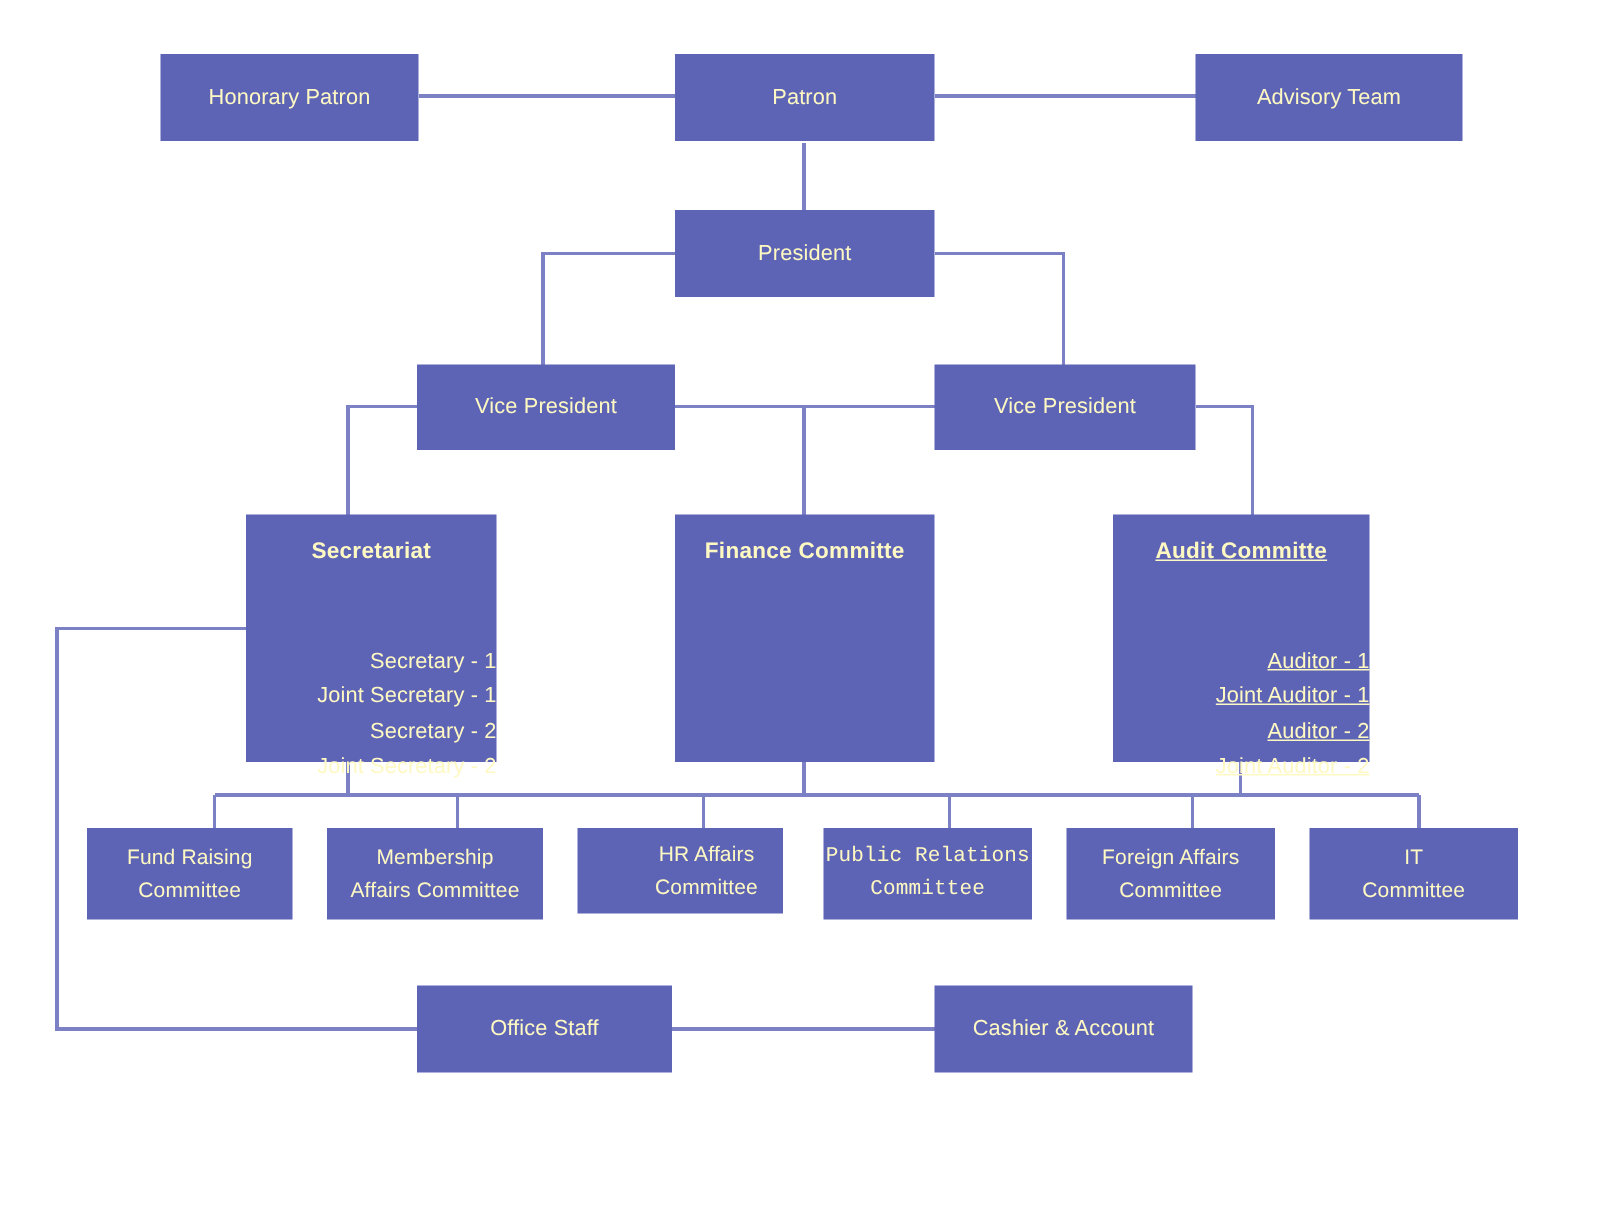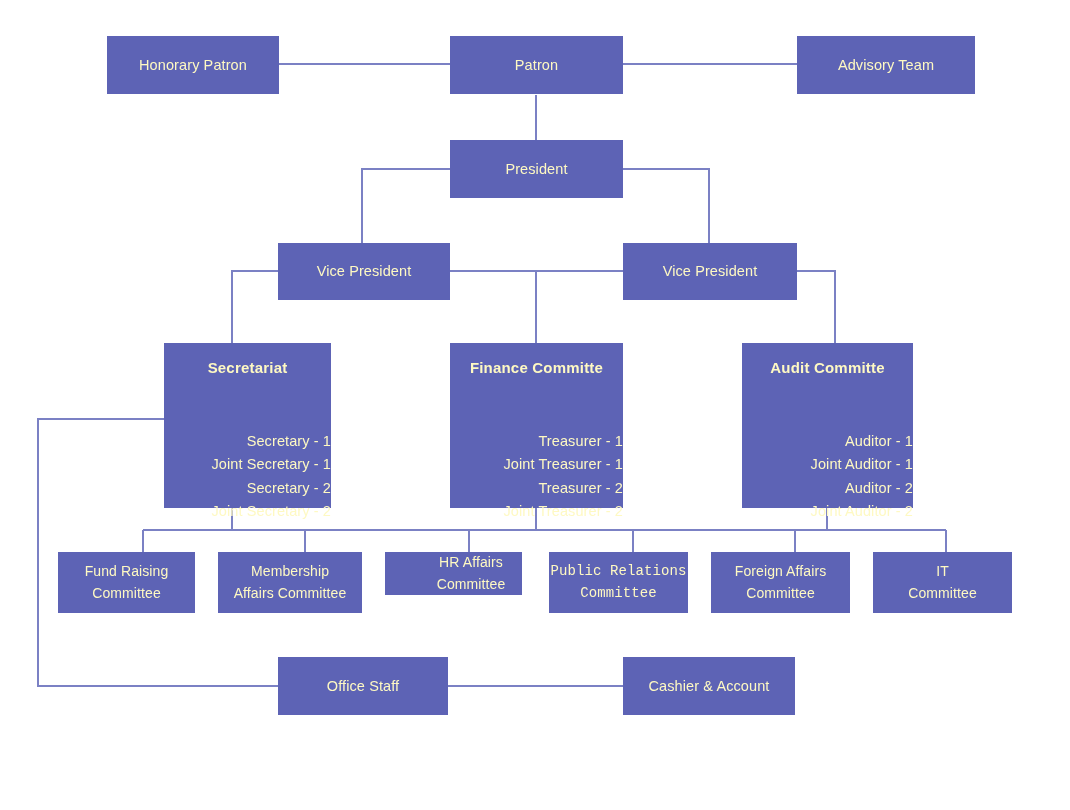--- a/index.html
+++ b/index.html
@@ -122,49 +122,43 @@
     <ul class="plist">
       <li>Secretary - 1</li>
       <li>Joint Secretary - 1</li>
       <li>Secretary - 2</li>
       <li>Joint Secretary - 2</li>
     </ul>
   </div>
 
   <div class="node panel" style="left:450px;top:343px;width:173px;height:165px;">
     <div class="ptitle">Finance Committe</div>
-    <ul class="plist">
-      <li>Treasurer - 1</li>
-      <li>Joint Treasurer - 1</li>
-      <li>Treasurer  - 2</li>
-      <li>Joint Treasurer  - 2</li>
-    </ul>
   </div>
 
-  <div class="node panel" style="left:742px;top:343px;width:171px;height:165px;">
+  <div class="node panel" style="left:742px;top:343px;width:171px;height:165px;text-decoration:underline;">
     <div class="ptitle">Audit Committe</div>
     <ul class="plist">
       <li>Auditor - 1</li>
       <li>Joint Auditor - 1</li>
       <li>Auditor - 2</li>
       <li>Joint Auditor  - 2</li>
     </ul>
   </div>
 
   <div class="node two-line" style="left:58px;top:552px;width:137px;height:61px;">
     <span class="lbl">Fund Raising</span>
     <span class="lbl">Committee</span>
   </div>
 
   <div class="node two-line" style="left:218px;top:552px;width:144px;height:61px;">
     <span class="lbl">Membership</span>
     <span class="lbl">Affairs Committee</span>
   </div>
 
-  <div class="node two-line" style="left:385px;top:552px;width:137px;height:43px;padding-left:35px;">
+  <div class="node two-line" style="left:385px;top:552px;width:137px;height:57px;padding-left:35px;">
     <span class="lbl">HR Affairs</span>
     <span class="lbl">Committee</span>
   </div>
 
   <div class="node two-line" style="left:549px;top:552px;width:139px;height:61px;font-family:Liberation Mono, monospace;">
     <span class="lbl">Public Relations</span>
     <span class="lbl">Committee</span>
   </div>
 
   <div class="node two-line" style="left:711px;top:552px;width:139px;height:61px;">

